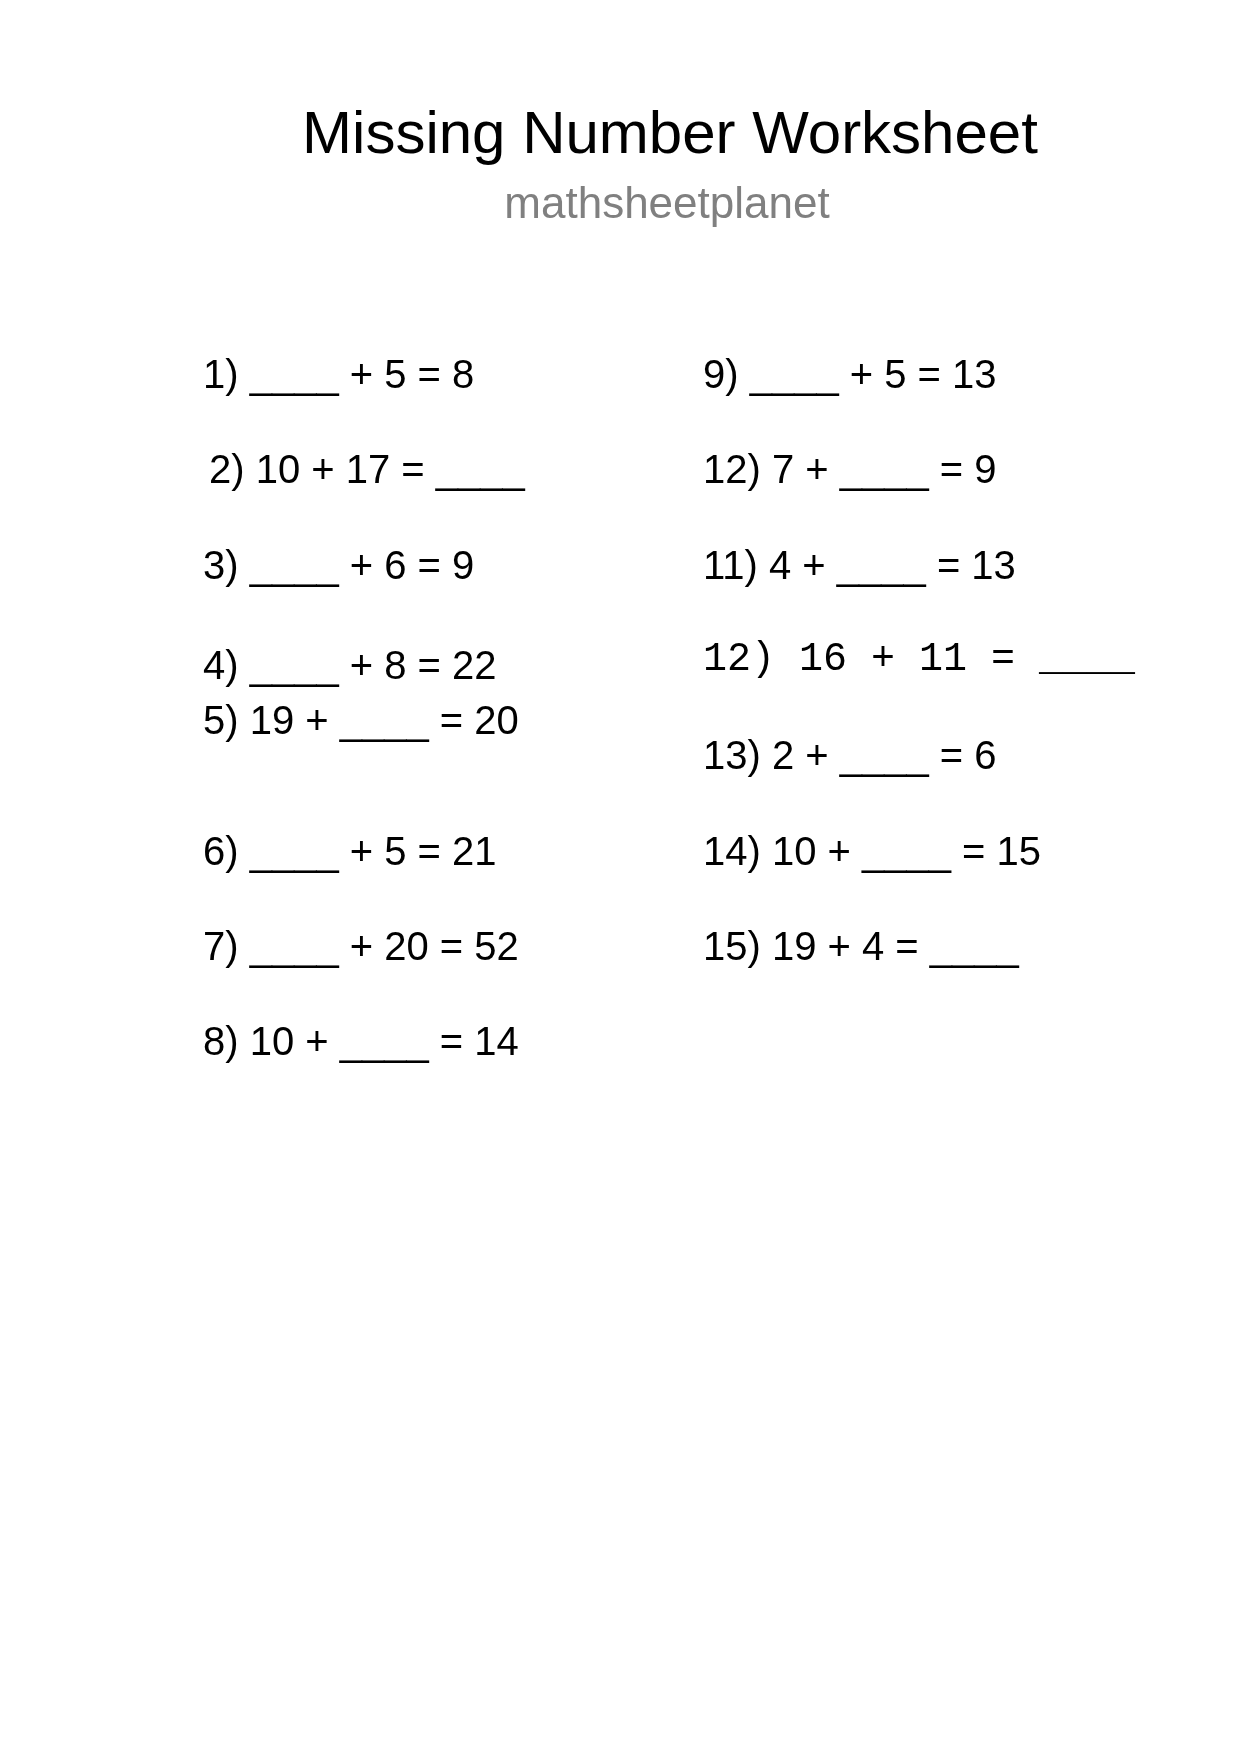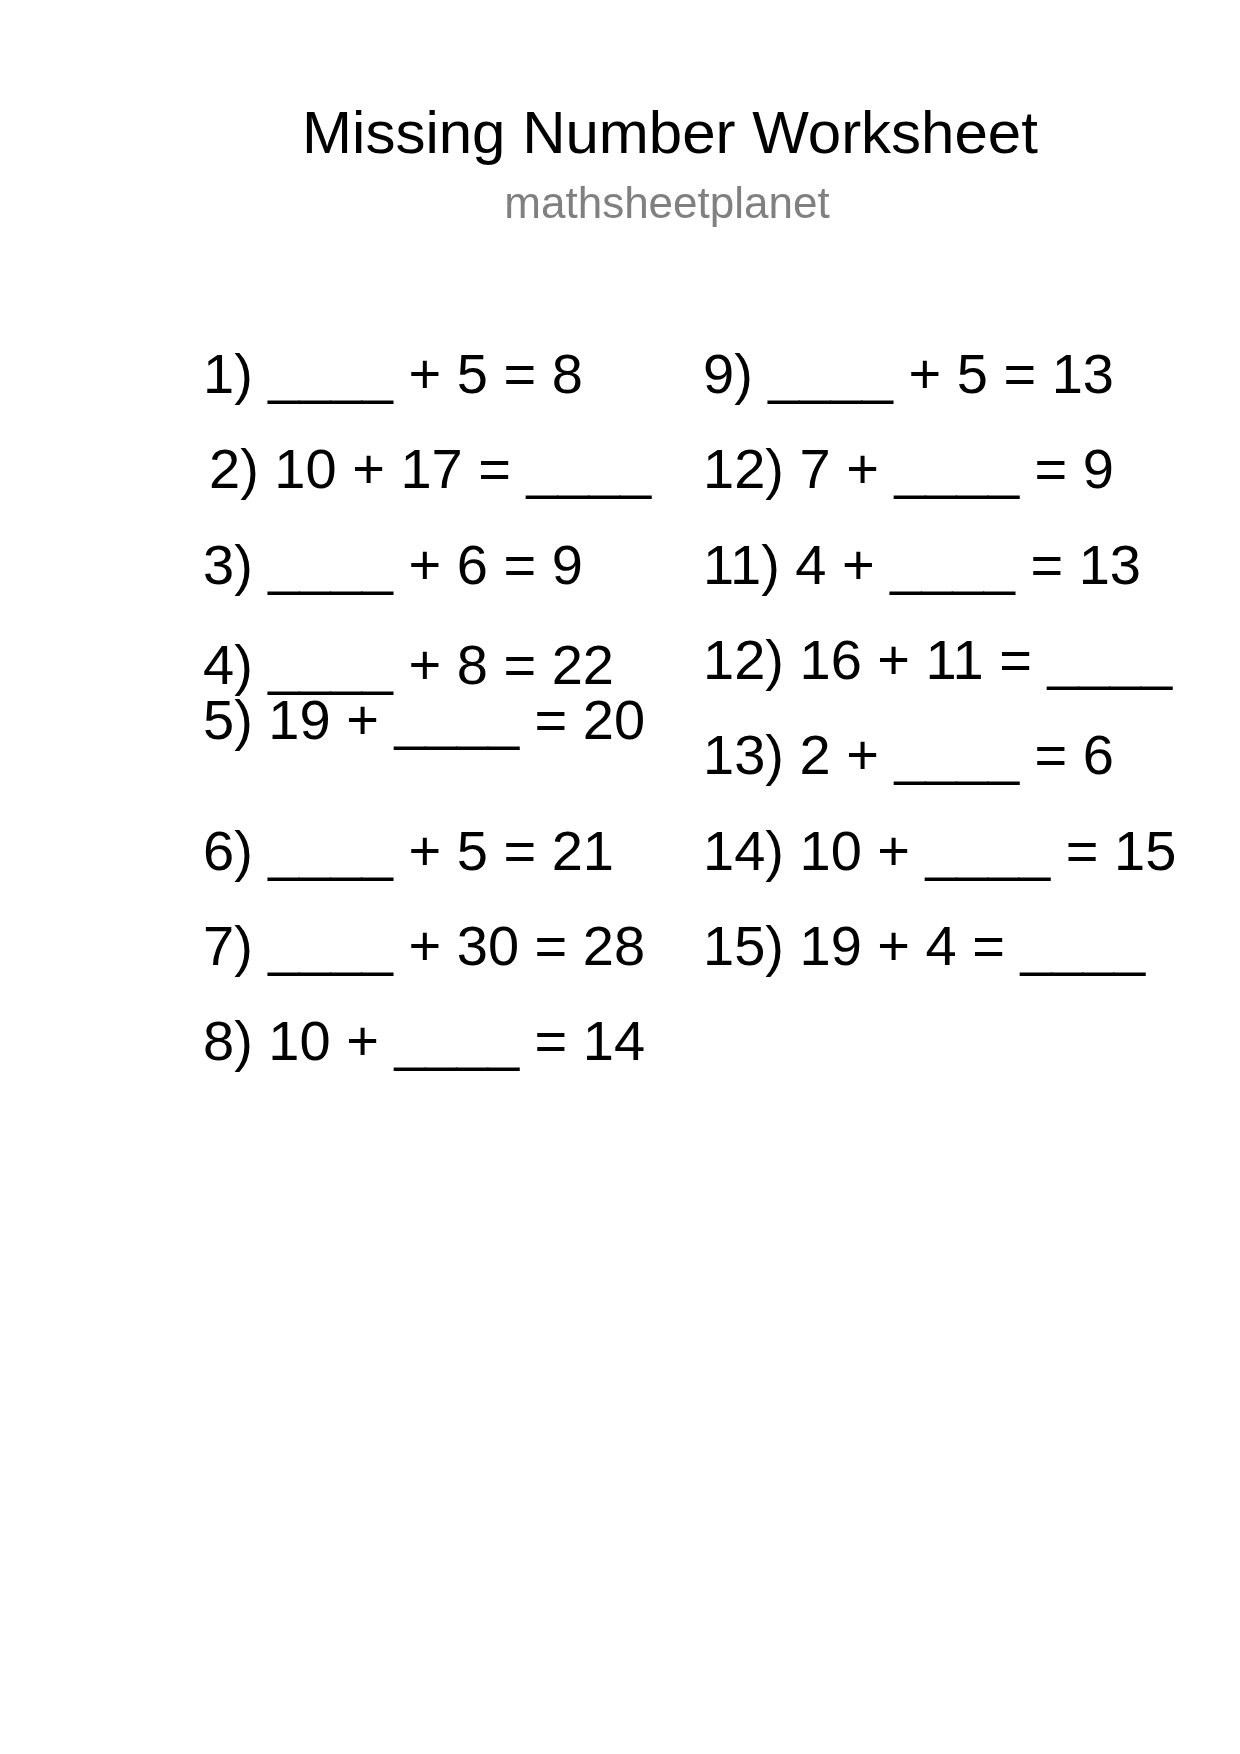--- a/index.html
+++ b/index.html
@@ -33,45 +33,45 @@
       width: 1334px;
       top: 181px;
       text-align: center;
       font-size: 44px;
       line-height: 44px;
       color: #808080;
       white-space: nowrap;
     }
     .problem {
       position: absolute;
-      font-size: 56px;
+      font-size: 40px;
       line-height: 44px;
       white-space: pre;
     }
     .col-1 { left: 203px; }
     .col-2 { left: 703px; }
   </style>
 </head>
 <body>
 
 <h1 class="title">Missing Number Worksheet</h1>
 <div class="subtitle">mathsheetplanet</div>
 
 <div>
   <div class="problem col-1" style="top:352px;">1) ____ + 5 = 8</div>
   <div class="problem col-1" style="top:447px;margin-left:6px;">2) 10 + 17 = ____</div>
   <div class="problem col-1" style="top:543px;">3) ____ + 6 = 9</div>
   <div class="problem col-1" style="top:643px;">4) ____ + 8 = 22</div>
   <div class="problem col-1" style="top:698px;">5) 19 + ____ = 20</div>
   <div class="problem col-1" style="top:829px;">6) ____ + 5 = 21</div>
-  <div class="problem col-1" style="top:924px;">7) ____ + 30 = 28</div>
+  <div class="problem col-1" style="top:924px;">7) ____ + 20 = 52</div>
   <div class="problem col-1" style="top:1019px;">8) 10 + ____ = 14</div>
 </div>
 
 <div>
   <div class="problem col-2" style="top:352px;">9) ____ + 5 = 13</div>
   <div class="problem col-2" style="top:447px;">12) 7 + ____ = 9</div>
   <div class="problem col-2" style="top:543px;">11) 4 + ____ = 13</div>
-  <div class="problem col-2" style="top:638px;">12) 16 + 11 = ____</div>
+  <div class="problem col-2" style="top:638px;font-family:Liberation Mono, monospace;">12) 16 + 11 = ____</div>
   <div class="problem col-2" style="top:733px;">13) 2 + ____ = 6</div>
   <div class="problem col-2" style="top:829px;">14) 10 + ____ = 15</div>
   <div class="problem col-2" style="top:924px;">15) 19 + 4 = ____</div>
 </div>
 
 </body></html>

